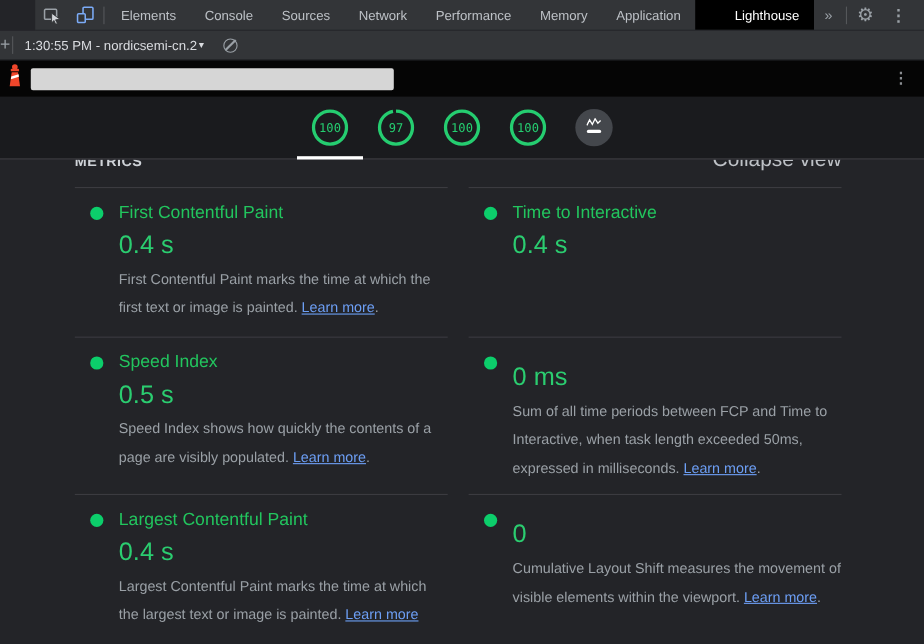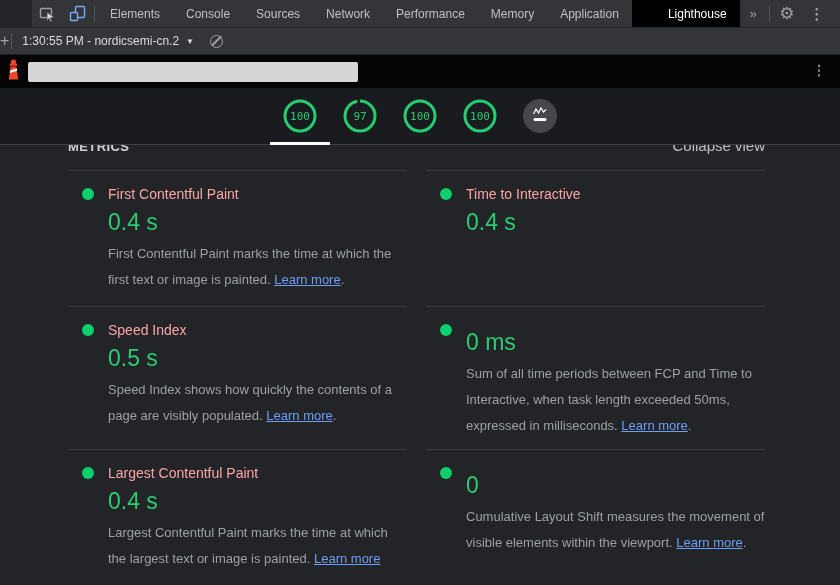--- a/index.html
+++ b/index.html
@@ -19,21 +19,21 @@
   .tabbar-right { margin-left:auto; display:flex; align-items:center; }
   .glyph { color:#9aa0a6; }
   .gear-glyph { font-size:17px; }
   .kebab-glyph { font-size:15px; font-weight:bold; letter-spacing:0; }
   .close-glyph { font-size:13px; }
 
   
   .lh-toolbar { height:27px; background:#333538; display:flex; align-items:center;
                 border-bottom:1px solid #1c1d20; }
   .plus-glyph { font-size:16px; color:#9aa0a6; }
-  .report-select { display:flex; align-items:center; gap:7px; color:#dadce0;
+  .report-select { display:flex; align-items:center; color:#dadce0;
                    font-size:12px; margin-left:8px; cursor:pointer; }
   .caret-down { font-size:8px; color:#dadce0; }
   .block-icon { position:relative; width:13px; height:13px; border:1.5px solid #9aa0a6;
                 border-radius:50%; margin-left:16px; cursor:pointer; flex:none; }
   .block-icon::after { content:""; position:absolute; left:-1px; top:4.5px; width:13px;
                 height:1.5px; background:#9aa0a6; transform:rotate(-45deg); }
 
   
   .report-bar { height:33px; background:#050505; display:flex; align-items:center;
                 position:relative; }
@@ -61,29 +61,29 @@
   .gauge-underline { position:absolute; bottom:-1px; left:calc(50% - 150px);
               width:60px; height:3px; background:#fff; }
 
   
   .metrics-area { background:#232428; height:439px; padding:0 75px 0 68px; }
   .metrics-clip { height:12px; overflow:hidden; }
   .metrics-header-row { display:flex; justify-content:space-between;
               align-items:baseline; margin-top:-7px; line-height:16px; }
   .metrics-heading { font-size:13px; font-weight:bold; letter-spacing:0.4px;
               color:#cfd3d8; }
-  .collapse-link { font-size:15px; color:#bdc1c6; cursor:pointer; }
+  .collapse-link { font-size:19px; color:#bdc1c6; cursor:pointer; }
 
   .cards-grid { display:grid; grid-template-columns:1fr 1fr; column-gap:19px;
                 margin-top:13px; }
   .metric-card { border-top:1px solid #3b3b40; min-height:136px;
                  padding:15px 0 10px 40px; position:relative; }
   .metric-dot { position:absolute; left:14px; top:17px; width:12px; height:12px;
                 border-radius:50%; background:#0cce6b; }
-  .metric-title { font-size:14px; color:#fca5a5; line-height:16px; }
+  .metric-title { font-size:16px; color:#22c55e; line-height:16px; }
   .metric-value { font-size:23px; color:#2bcd70; margin-top:7px; }
   .metric-desc { font-size:13px; color:#9aa0a6; line-height:26px; margin-top:5px;
                  max-width:308px; }
   .learn-link { color:#6d9ff5; text-decoration:underline; cursor:pointer; }
 </style>
 </head>
 <body>
 
 <div class="tabbar">
   <span class="icon-btn">

